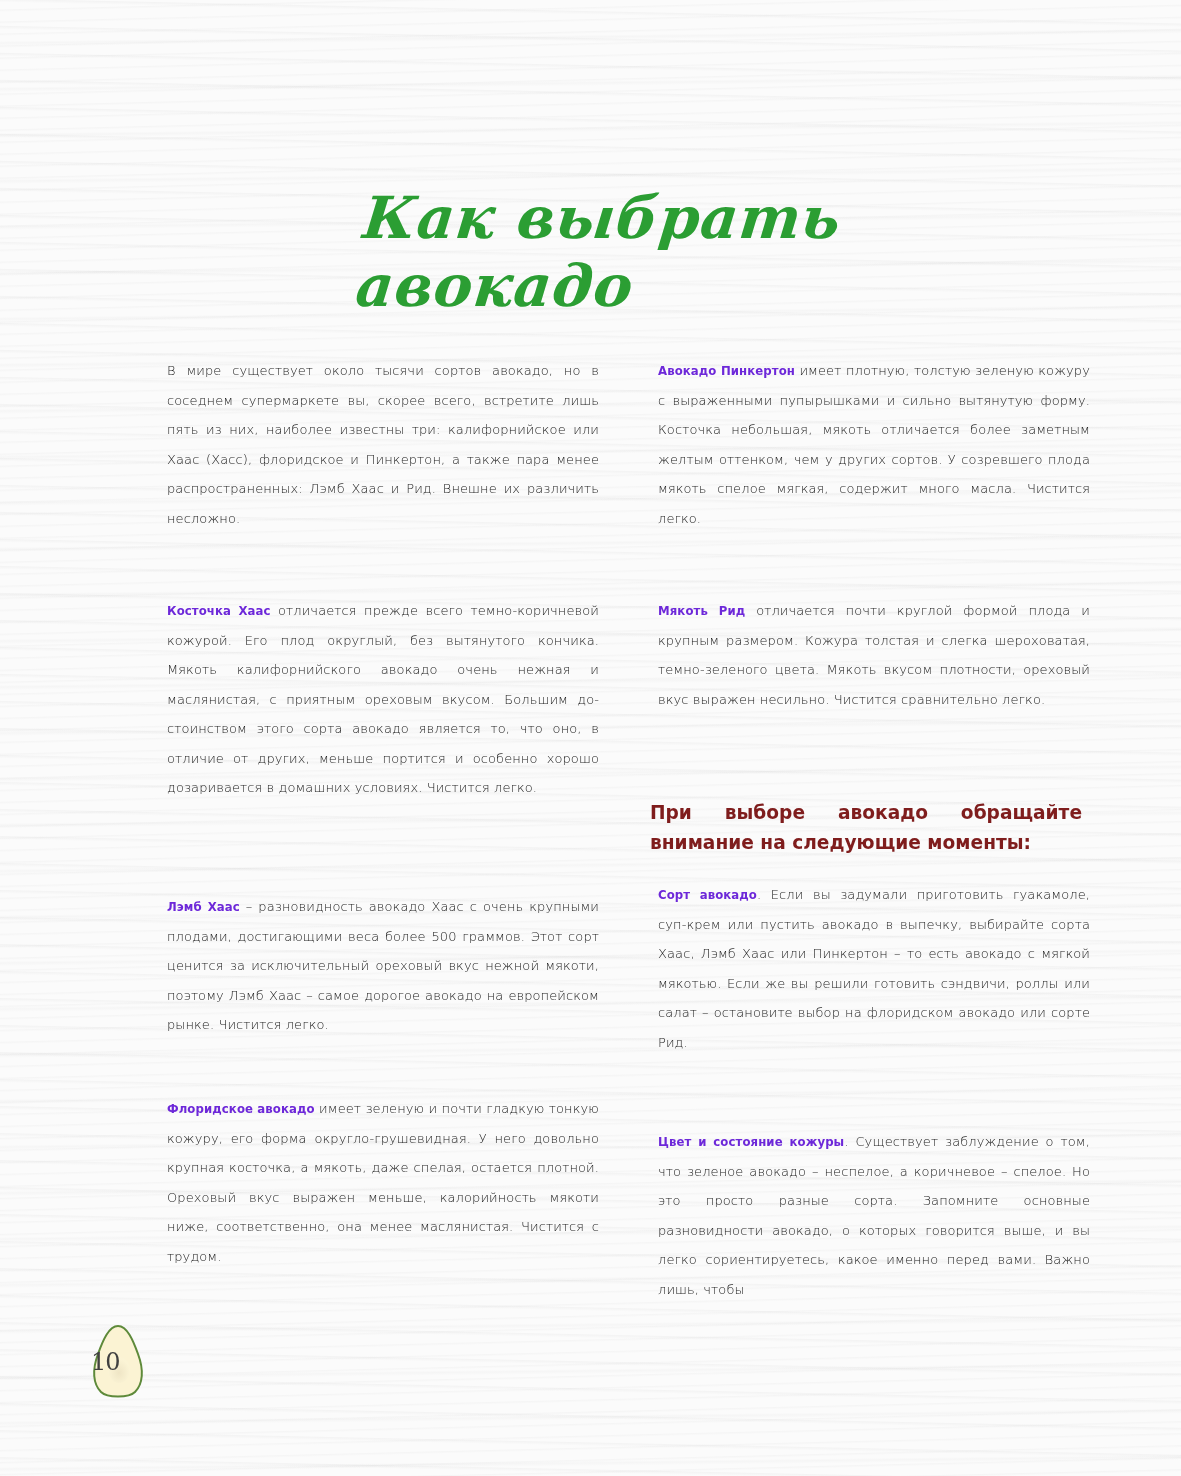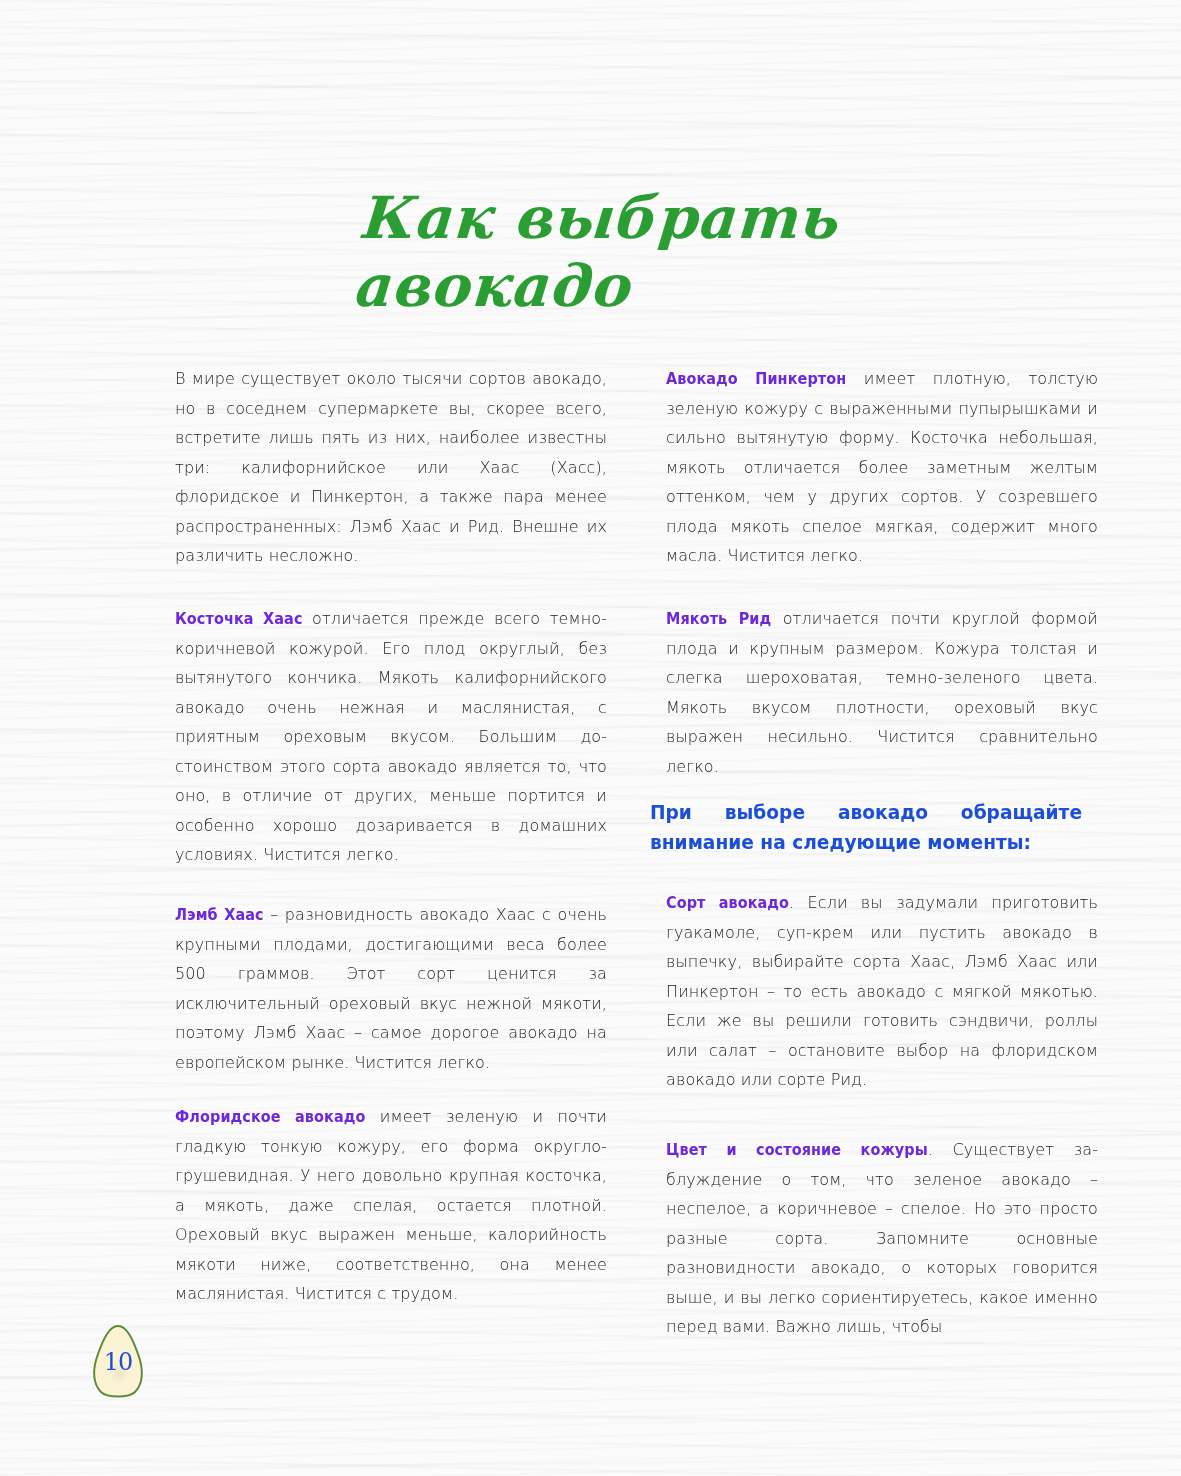--- a/index.html
+++ b/index.html
@@ -18,43 +18,43 @@
       display: flex; align-items: center; justify-content: center;
       font-family: "DejaVu Serif", serif; font-style: italic; font-weight: bold;
       font-size: 58px; color: #2b9e33; letter-spacing: 1px;
       transform: skewX(-6deg);
     }
     .col { position: absolute; top: 348px; width: 432px; }
     .col-left { left: 159px; }
     .col-right { left: 650px; }
     .para {
       position: absolute; left: 0; width: 432px;
-      font-size: 16px; line-height: 29.5px; font-weight: 300;
+      font-size: 13px; line-height: 29.5px; font-weight: 300;
       text-align: justify; text-align-last: left; hyphens: manual;
-      letter-spacing: 0.1px; margin: 16px;
+      letter-spacing: 0.1px; margin: 8px;
       font-family: "DejaVu Sans", sans-serif;
       color: #222;
       -webkit-text-stroke: 0;
       font-stretch: condensed;
     }
     .para b, .lead {
       font-weight: bold; color: #6d28d9;
     }
     .heading {
       position: absolute; left: 0; width: 432px;
       font-size: 18.6px; line-height: 29.5px; font-weight: bold; margin: 0;
-      text-align: justify; text-align-last: left; color: #1d4ed8;
+      text-align: justify; text-align-last: left; color: #7f1d1d;
     }
     .page-num {
       position: absolute; left: 91px; top: 1324px; width: 54px; height: 76px;
     }
     .page-num svg { position: absolute; left: 0; top: 0; }
     .page-num .num {
-      position: absolute; left: 0; top: 24px; width: 54px; text-align: center;
-      font-family: "DejaVu Serif", serif; font-size: 24px; color: #1d4ed8;
+      position: absolute; left: 0; top: 24px; width: 54px; 
+      font-family: "DejaVu Serif", serif; font-size: 24px; color: #404040;
       letter-spacing: -1px;
     }
   </style>
 </head>
 <body>
 
 <h1 class="title">Как выбрать авокадо</h1>
 
 <div class="col col-left">
   <p class="para" style="top:0px;">В мире существует около тысячи сортов авокадо, но в соседнем супермаркете вы, скорее всего, встретите лишь пять из них, наиболее известны три: калифорнийское или Хаас (Хасс), флоридское и Пинкертон, а так­же пара менее распространенных: Лэмб Хаас и Рид. Внешне их различить несложно.</p>

